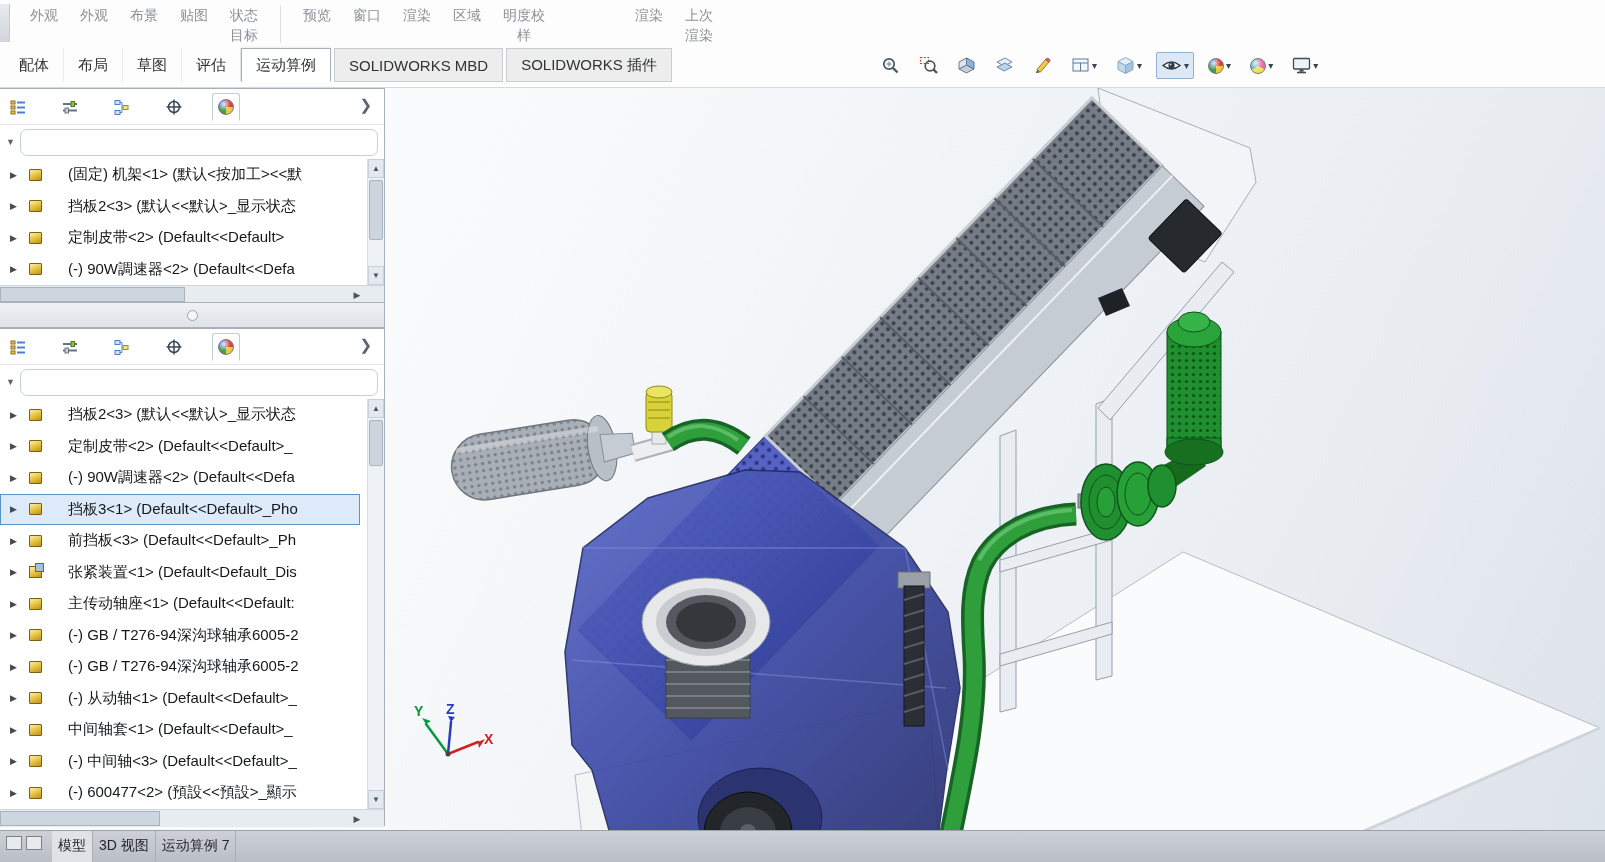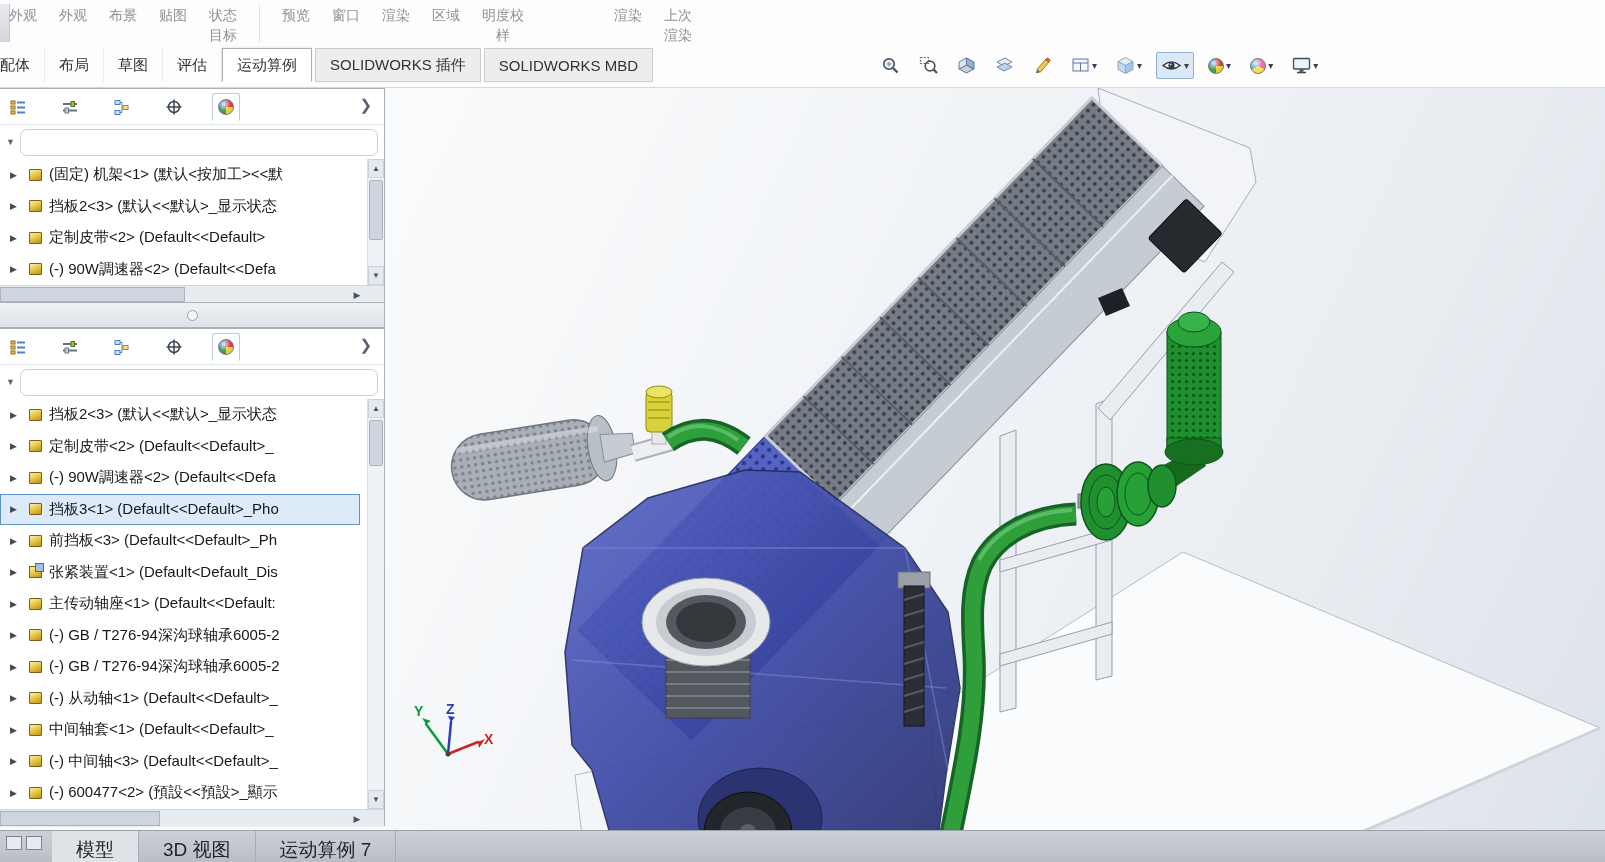--- a/index.html
+++ b/index.html
@@ -3,29 +3,29 @@
 <meta charset="utf-8">
 <style>
 *{margin:0;padding:0;box-sizing:border-box;}
 html,body{width:1605px;height:862px;overflow:hidden;background:#fff;
   font-family:"Liberation Sans","DejaVu Sans",sans-serif;}
 #app{position:relative;width:1605px;height:862px;overflow:hidden;}
 
 
 .header{position:absolute;left:0;top:0;width:100%;height:88px;background:#fdfdfe;border-bottom:1px solid #d5d9de;}
 .corner-cut{position:absolute;left:0;top:4px;width:10px;height:38px;background:linear-gradient(#e8eaed,#d2d5da);border-right:1px solid #c5c9ce;}
-.ribbon-row{position:absolute;left:9px;top:5px;display:flex;align-items:flex-start;gap:22px;color:#8b9197;font-size:14px;line-height:20px;}
+.ribbon-row{position:absolute;left:30px;top:5px;display:flex;align-items:flex-start;gap:22px;color:#8b9197;font-size:14px;line-height:20px;}
 .ritem{white-space:pre-line;text-align:center;cursor:default;}
 .rsep{width:1px;height:38px;background:#dcdfe3;}
 .rgap{width:46px;}
 
 
 .tabbar{position:absolute;left:0;top:48px;height:34px;display:flex;align-items:stretch;}
 .tab{display:flex;align-items:center;padding:0 14px;font-size:15px;color:#2f3338;border-right:1px solid #e8eaed;white-space:nowrap;cursor:pointer;}
-.tab.cut{padding-left:0;text-align:right;}
+.tab.cut{padding-left:19px;text-align:right;}
 .tab.active{background:#fff;border:1px solid #a9b0b8;border-bottom-color:#fff;box-shadow:0 -1px 2px rgba(0,0,0,.07);}
 .tab.boxed{background:#ededee;border:1px solid #c9cdd2;margin-left:3px;}
 
 
 .headsup{position:absolute;left:876px;top:52px;display:flex;align-items:center;gap:9px;}
 .hicon{display:flex;align-items:center;gap:2px;padding:3px 4px;border:1px solid transparent;border-radius:2px;cursor:pointer;}
 .hicon.pressed{background:#dce8f5;border-color:#8fb0d0;}
 .caret{font-size:10px;color:#3a4450;}
 .iconw{display:inline-flex;align-items:center;}
 
@@ -44,38 +44,38 @@
 .pcaret{font-size:9px;color:#5a6470;cursor:pointer;}
 .filterbox{flex:1;height:27px;border:1px solid #c9cfd6;border-radius:7px;background:#fff;}
 .tree{position:relative;overflow:hidden;}
 .trow{height:31.5px;display:flex;align-items:center;gap:7px;padding-left:10px;cursor:pointer;width:360px;}
 .trow.sel{background:#dceafa;box-shadow:inset 0 0 0 1px #5c93c8;}
 .expander{font-size:9px;color:#444a52;width:12px;flex:0 0 12px;}
 .ticon{position:relative;display:inline-block;}
 .part-icon{width:13px;height:12px;flex:0 0 13px;background:linear-gradient(155deg,#f6e48a 15%,#e3bf3a 55%,#bb921f);border:1px solid #7a5f15;border-radius:1px;}
 .assembly-icon{width:13px;height:12px;flex:0 0 13px;background:linear-gradient(155deg,#f6e48a 15%,#e3bf3a 60%,#bb921f);border:1px solid #7a5f15;}
 .assembly-icon::after{content:"";position:absolute;right:-3px;top:-4px;width:7px;height:7px;background:#a8c0dc;border:1px solid #4a6a94;}
-.tlabel{font-size:15px;color:#15181c;white-space:nowrap;overflow:hidden;}
+.tlabel{font-size:15px;color:#15181c;white-space:nowrap;overflow:hidden;margin-left:19px;}
 
 
 .vscroll{position:absolute;top:0;right:0;width:17px;height:100%;background:#eef2f6;border-left:1px solid #d7dde3;}
 .varrow{position:absolute;left:0;width:16px;height:19px;display:flex;align-items:center;justify-content:center;font-size:8px;color:#4a5560;background:#e3e9ef;border:1px solid #c9d2da;cursor:pointer;}
 .vthumb{position:absolute;left:1px;width:14px;background:#cdd6df;border:1px solid #aab4bf;border-radius:2px;cursor:grab;}
 .hscroll{position:relative;height:18px;background:#e7ecf1;border-top:1px solid #d0d6dc;}
 .hthumb{position:absolute;left:0;top:1px;height:15px;background:#cdd6df;border:1px solid #aab4bf;}
 .harrow{position:absolute;right:18px;top:1px;width:18px;height:15px;display:flex;align-items:center;justify-content:center;font-size:9px;color:#4a5560;cursor:pointer;}
 
 .splitter{position:absolute;left:0;top:302px;width:385px;height:26px;background:linear-gradient(#eef1f4,#dfe3e8);border:1px solid #a9b0b8;border-left:none;display:flex;align-items:center;justify-content:center;cursor:row-resize;}
 .knob{width:11px;height:11px;border-radius:50%;background:#f4f6f8;border:1px solid #9aa3ad;}
 
 
 .bottombar{position:absolute;left:0;top:830px;width:1605px;height:32px;background:linear-gradient(#cdd1d7,#b9bec5);border-top:1px solid #9aa1a9;display:flex;align-items:stretch;}
 .bicons{display:flex;gap:4px;padding:5px 10px 0 6px;}
 .bicon{width:16px;height:14px;border:1px solid #7a828c;background:#e8ebee;cursor:pointer;}
-.btab{padding:6px 24px;font-size:19px;color:#1f2328;border-right:1px solid #a6adb5;cursor:pointer;white-space:nowrap;}
+.btab{padding:6px 6px;font-size:14px;color:#1f2328;border-right:1px solid #a6adb5;cursor:pointer;white-space:nowrap;}
 .btab.active{background:#dfe3e8;}
 
 
 .ball{display:inline-block;width:16px;height:16px;border-radius:50%;border:1px solid #777;
   background:radial-gradient(circle at 35% 30%,rgba(255,255,255,.85),rgba(255,255,255,0) 50%),
   conic-gradient(#d84040 0 25%,#e8cc3a 25% 50%,#3f9e4d 50% 75%,#3f6fd0 75% 100%);}
 .ball.b2{background:radial-gradient(circle at 35% 30%,rgba(255,255,255,.85),rgba(255,255,255,0) 50%),
   conic-gradient(#e86fae 0 33%,#f0e05a 33% 66%,#4fb0c8 66% 100%);}
 </style>
 </head>
@@ -261,22 +261,22 @@
         <div class="ritem">渲染</div>
         <div class="ritem">上次
 渲染</div>
       </div>
     <div class="tabbar">
         <div class="tab cut">配体</div>
         <div class="tab">布局</div>
         <div class="tab">草图</div>
         <div class="tab">评估</div>
         <div class="tab active">运动算例</div>
+        <div class="tab boxed">SOLIDWORKS MBD</div>
         <div class="tab boxed">SOLIDWORKS 插件</div>
-        <div class="tab boxed">SOLIDWORKS MBD</div>
       </div>
     <div class="headsup">
         <div class="hicon">
           <span class="iconw">
             <svg width="19" height="19" viewBox="0 0 19 19">
               <circle cx="8" cy="8" r="5.2" fill="none" stroke="#4a5560" stroke-width="1.7"></circle>
               <line x1="12" y1="12" x2="16.5" y2="16.5" stroke="#4a5560" stroke-width="2.4"></line>
               <path d="M5.5 8 h5 M8 5.5 v5" stroke="#7aa0c4" stroke-width="1.4" fill="none"></path>
             </svg>
           </span>

